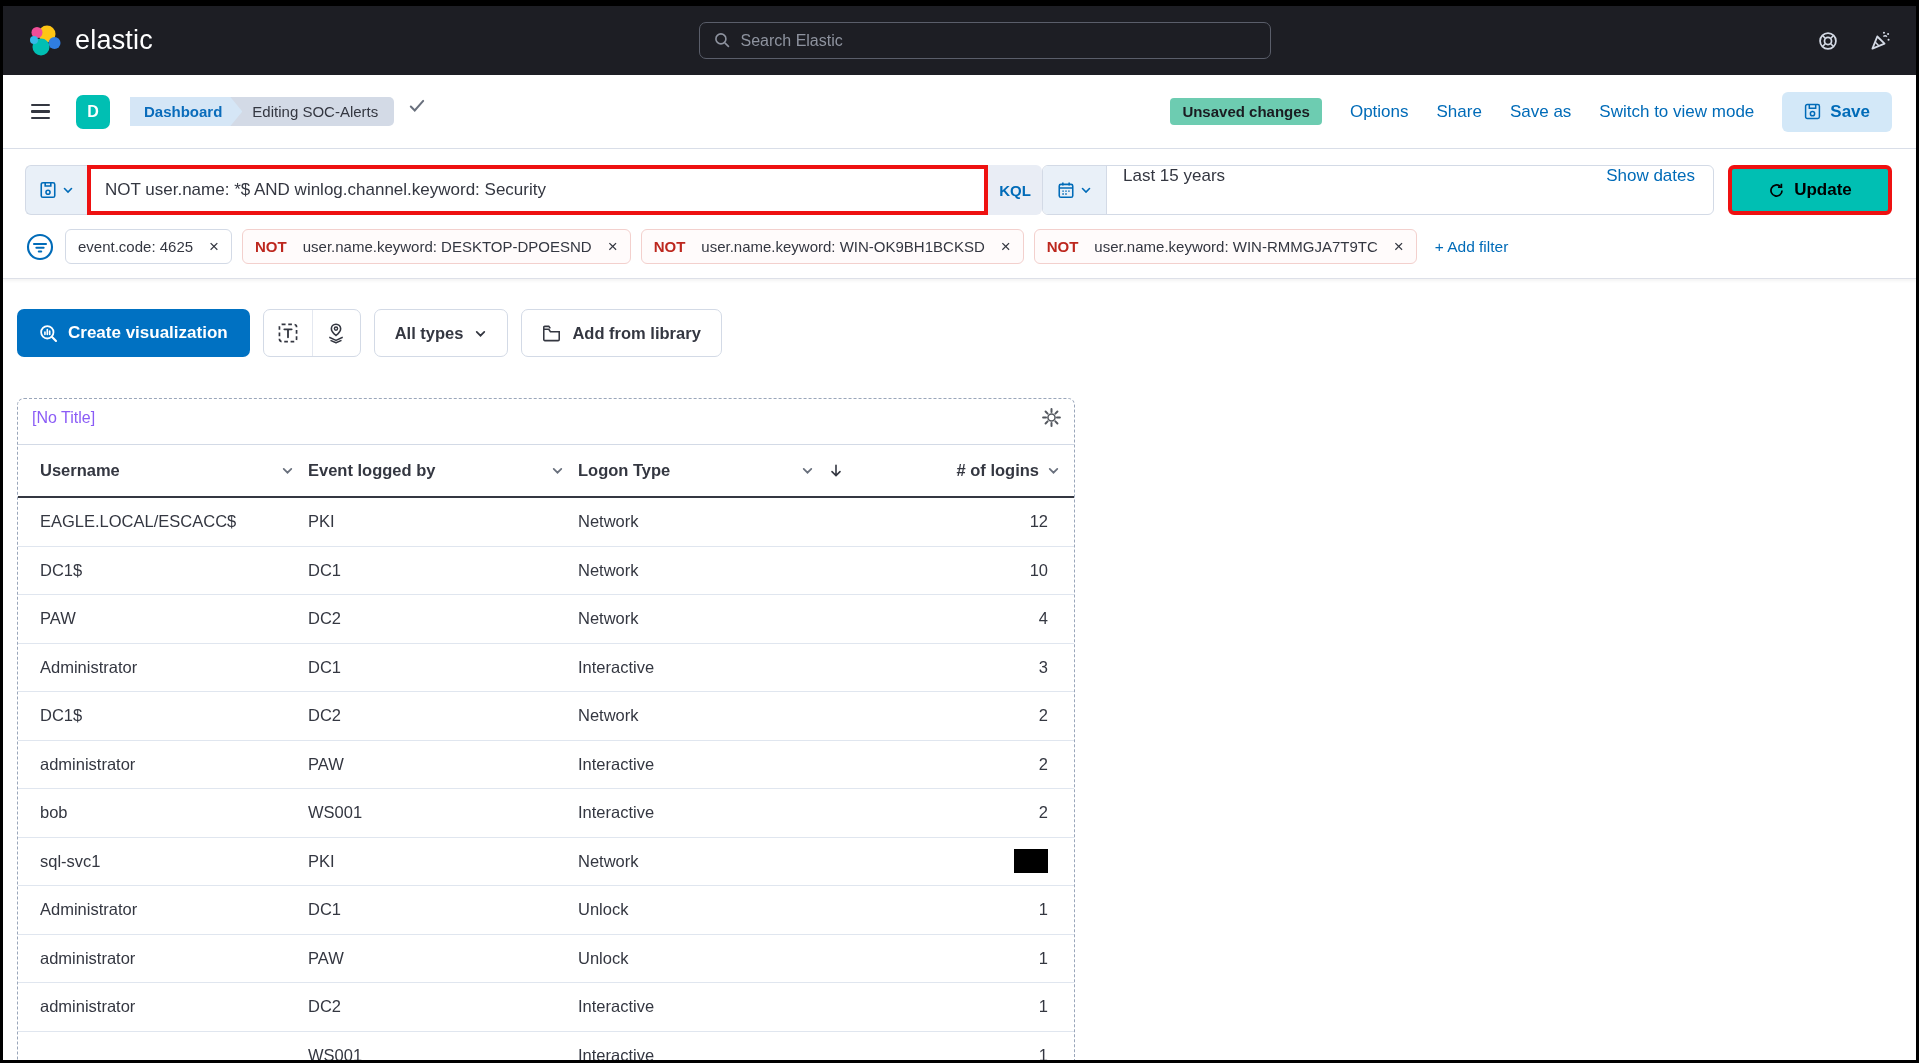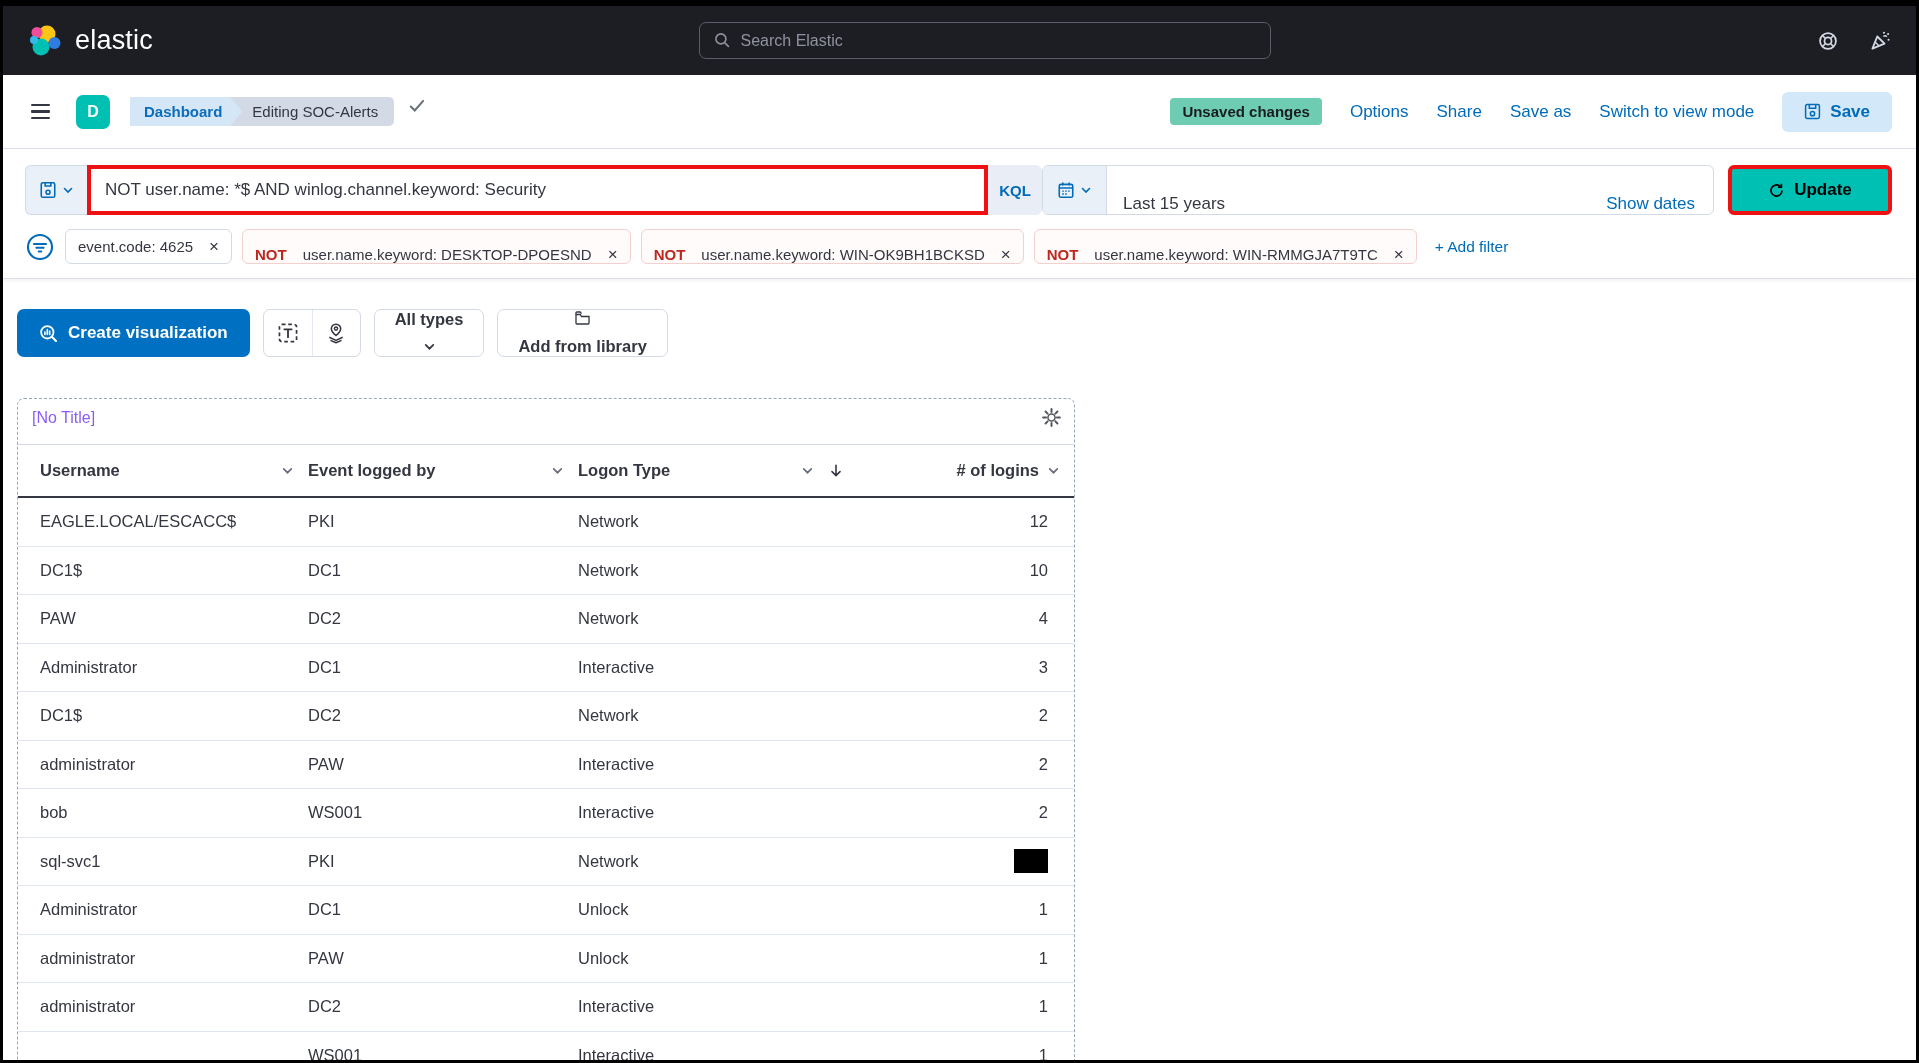--- a/index.html
+++ b/index.html
@@ -41,48 +41,48 @@
   
   .querysection { padding:16px 4px 14px 22px; border-bottom:1px solid #dde0e8; box-shadow:0 2px 3px rgba(0,0,0,.05); }
   .qrow { display:flex; align-items:stretch; height:50px; }
   .saved-q { width:62px; background:#e9f0f8; border:1px solid #d3dae6; border-right:none; border-radius:6px 0 0 6px;
       display:flex; align-items:center; justify-content:center; gap:5px; cursor:pointer; }
   .q-input { width:901px; background:#fff; border:4px solid #ee1111; display:flex; align-items:center; padding:0 14px;
       font-size:17px; color:#343741; cursor:text; white-space:nowrap; overflow:hidden; }
   .kql { width:54px; background:#e9edf5; border-radius:0 6px 6px 0; display:flex; align-items:center; justify-content:center;
       color:#006bb8; font-size:15px; font-weight:700; cursor:pointer; border:none; font-family:inherit; }
   .dategroup { width:672px; border:1px solid #d3dae6; border-radius:6px; background:#fff;
-      display:flex; align-items:flex-end; overflow:hidden; }
+      display:flex; align-items:flex-start; overflow:hidden; }
   .cal-btn { width:64px; height:100%; background:#e9f0f8; border:none; border-right:1px solid #d3dae6;
       display:flex; align-items:center; justify-content:center; gap:5px; cursor:pointer; }
   .time-text { margin-left:16px; font-size:17px; color:#343741; cursor:pointer; }
   .show-dates { margin-left:auto; margin-right:18px; background:none; border:none; color:#006bb8; font-size:17px;
       font-weight:500; cursor:pointer; font-family:inherit; }
   .update-btn { width:164px; margin-left:14px; background:#00bfb3; border:4px solid #ee1111; border-radius:6px;
       display:flex; align-items:center; justify-content:center; gap:9px; color:#000; font-size:17px; font-weight:700;
       cursor:pointer; font-family:inherit; }
   .frow { display:flex; align-items:center; margin-top:14px; gap:10px; }
   .pills { display:flex; align-items:center; gap:10px; }
   .pill { display:flex; align-items:center; gap:16px; height:35px; padding:0 12px; background:#fff;
       border:1px solid #d3dae6; border-radius:6px; font-size:15px; color:#343741; cursor:pointer; }
-  .pill.negated { border-color:#f3d0cd; background:#fffbfb;align-items:flex-end; }
+  .pill.negated { border-color:#f3d0cd; background:#fffbfb; }
   .pill .not { color:#bd271e; font-weight:600; }
   .pill-x { color:#343741; font-size:17px; line-height:1; cursor:pointer; }
   .add-filter { margin-left:8px; background:none; border:none; color:#006bb8; font-size:15.5px; font-weight:500;
       cursor:pointer; font-family:inherit; }
 
   
   .toolbar { display:flex; align-items:flex-end; gap:13px; margin:30px 0 0 14px; }
   .create-viz { display:flex; align-items:center; gap:10px; height:48px; padding:0 22px; background:#0071c2; color:#fff;
       border:none; border-radius:7px; font-size:17px; font-weight:600; cursor:pointer; font-family:inherit; }
   .icon-group { display:flex; height:48px; background:#fff; border:1px solid #d3dae6; border-radius:7px; overflow:hidden; }
   .icon-group button { width:48px; background:none; border:none; display:flex; align-items:center; justify-content:center; cursor:pointer; }
   .icon-group button + button { border-left:1px solid #e4e8f0; }
   .ghost-btn { display:flex; align-items:center; gap:11px; height:48px; padding:0 20px; background:#fff;
-      border:1px solid #d3dae6; border-radius:7px; color:#343741; font-size:16.5px; font-weight:600; cursor:pointer; font-family:inherit;flex-direction:column; }
+      border:1px solid #d3dae6; border-radius:7px; color:#343741; font-size:16.5px; font-weight:600; cursor:pointer; font-family:inherit; }
 
   
   .panel { position:absolute; left:14px; top:392px; width:1058px; height:740px; background:#fff;
       border:1px dashed #9aa6ba; border-radius:7px; }
   .panel-head { height:46px; display:flex; align-items:flex-start; padding:10px 12px 0 14px; border-bottom:1px solid #d3dae6; }
   .no-title { color:#8b5cf6; font-size:16px; }
   .gear-btn { margin-left:auto; background:none; border:none; cursor:pointer; margin-top:-2px; }
 
   .table { width:100%; }
   .tr, .thead { display:flex; align-items:center; padding-left:22px; }

